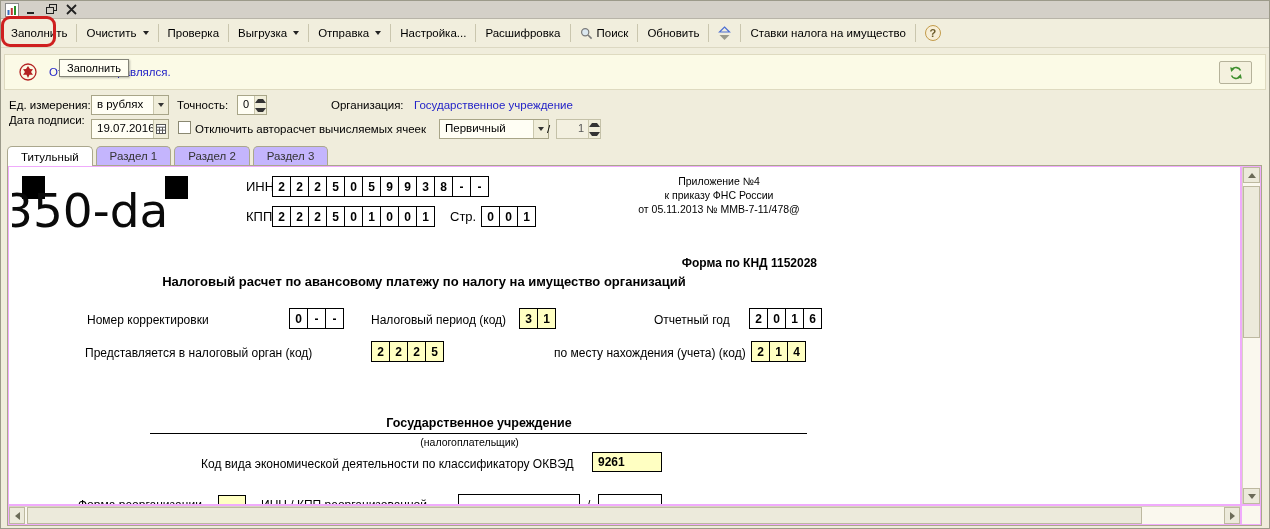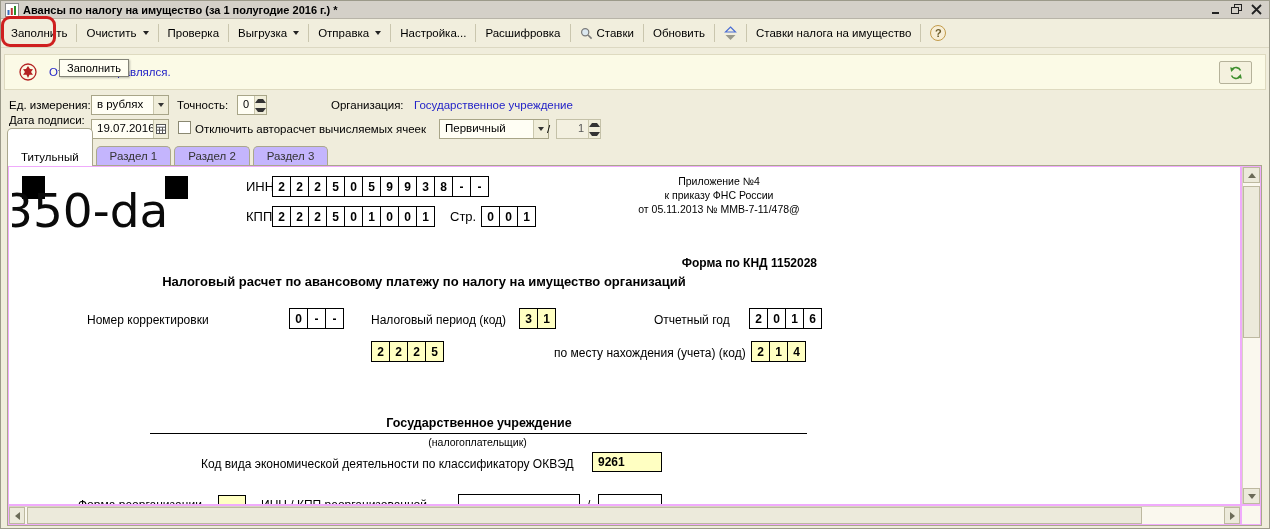--- a/index.html
+++ b/index.html
@@ -67,21 +67,21 @@
   .tri-d { width:0; height:0; border-left:3px solid transparent; border-right:3px solid transparent; border-top:4px solid #333; }
   .checkbox { position:absolute; width:13px; height:13px; border:1px solid #8a8872; background:#fff; }
   .link { color:#2323c8; }
   
   .tabs { display:flex; align-items:flex-end; margin:2px 0 0 6px; height:21px; position:relative; z-index:3; }
   .tab {
     padding:3px 13px 3px 13px; margin-right:3px; background:#c4b5fd;
     border:1px solid #aaa78d; border-bottom:none; border-radius:5px 5px 0 0;
     font-size:11.5px; color:#333;
   }
-  .tab.active { background:#fff; color:#000; padding-top:22px; margin-bottom:-1px; }
+  .tab.active { background:#fff; color:#000; padding-top:4px; margin-bottom:-1px; }
   
   .tabpanel {
     position:absolute; left:6px; right:7px; top:164px; bottom:2px;
     border:1px solid #aaa78d; background:#f0abfc;
   }
   .sheet {
     position:absolute; left:1px; top:1px; right:21px; bottom:21px;
     background:#fff; overflow:hidden; font-size:12px;
   }
   .sheet .abs { position:absolute; white-space:nowrap; }
@@ -127,21 +127,20 @@
 
 <div class="window">
 
   <div class="titlebar">
     <svg class="ticon" viewBox="0 0 14 14">
       <rect x="0.5" y="0.5" width="13" height="13" fill="#fff" stroke="#8a8a8a"></rect>
       <rect x="2.5" y="7" width="2" height="5" fill="#3a6fbf"></rect>
       <rect x="5.8" y="5" width="2" height="7" fill="#c23333"></rect>
       <rect x="9" y="3" width="2" height="9" fill="#2a8f2a"></rect>
     </svg>
-    <span class="title">Авансы по налогу на имущество (за 1 полугодие 2016 г.) *</span>
     <span class="win-controls">
       <span class="wbtn">
         <svg width="11" height="11" viewBox="0 0 11 11">
             <rect x="1" y="8" width="7" height="2" fill="#222"></rect>
           </svg>
       </span>
       <span class="wbtn">
         <svg width="11" height="11" viewBox="0 0 11 11">
             <rect x="3.5" y="0.5" width="7" height="6" fill="none" stroke="#222"></rect>
             <rect x="0.5" y="3.5" width="7" height="6" fill="#d4d0c8" stroke="#222"></rect>
@@ -186,21 +185,21 @@
     <span class="tb-sep"></span>
     <span class="tb-btn">
         <span>Расшифровка</span>
       </span>
     <span class="tb-sep"></span>
     <span class="tb-btn">
       <svg width="13" height="13" viewBox="0 0 13 13">
           <circle cx="5.2" cy="5.2" r="3.6" fill="#dce8f0" stroke="#7a7a7a" stroke-width="1.2"></circle>
           <line x1="8" y1="8" x2="11.6" y2="11.6" stroke="#7a7a7a" stroke-width="1.6"></line>
         </svg>
-      <span>Ставки</span>
+      <span>Поиск</span>
     </span>
     <span class="tb-sep"></span>
     <span class="tb-btn">
         <span>Обновить</span>
       </span>
     <span class="tb-sep"></span>
     <span class="tb-btn">
       <svg width="13" height="15" viewBox="0 0 13 15">
           <polygon points="6.5,1 11.5,6 1.5,6" fill="none" stroke="#4d6fd4" stroke-width="1.2"></polygon>
           <polygon points="1.5,9 11.5,9 6.5,14" fill="#9a9a8c"></polygon>
@@ -370,38 +369,39 @@
         </div>
       <span class="abs flabel" style="left:645px; top:146px;">Отчетный год</span>
       <div class="cellrow" style="left:740px; top:141px;">
 
       <span class="cell">2</span>
           <span class="cell">0</span>
           <span class="cell">1</span>
           <span class="cell">6</span>
         </div>
 
+      <span class="abs flabel" style="left:76px; top:179px;">Представляется в налоговый орган  (код)</span>
       <div class="cellrow yellow" style="left:362px; top:174px;">
 
       <span class="cell">2</span>
           <span class="cell">2</span>
           <span class="cell">2</span>
           <span class="cell">5</span>
         </div>
       <span class="abs flabel" style="left:545px; top:179px;">по месту нахождения (учета)  (код)</span>
       <div class="cellrow yellow" style="left:742px; top:174px;">
 
       <span class="cell">2</span>
           <span class="cell">1</span>
           <span class="cell">4</span>
         </div>
 
       <div class="abs tp-name" style="left:140px; top:249px; width:660px;">Государственное учреждение</div>
       <div class="abs tp-line" style="left:141px; top:266px; width:657px;"></div>
-      <div class="abs tp-cap" style="left:140px; top:269px; width:657px;">(налогоплательщик)</div>
+      <div class="abs tp-cap" style="left:132px; top:269px; width:657px;">(налогоплательщик)</div>
 
       <span class="abs flabel" style="left:192px; top:290px;">Код вида экономической деятельности по классификатору ОКВЭД</span>
       <div class="okved-box" style="left:583px; top:285px;">9261</div>
 
       <span class="abs flabel" style="left:69px; top:331px;">Форма реорганизации</span>
       <span class="ybox" style="left:209px; top:328px; width:28px;"></span>
       <span class="abs flabel" style="left:252px; top:331px;">ИНН / КПП реорганизованной</span>
       <span class="inbox" style="left:449px; top:327px; width:122px;"></span>
       <span class="abs flabel" style="left:578px; top:331px;">/</span>
       <span class="inbox" style="left:589px; top:327px; width:64px;"></span>

